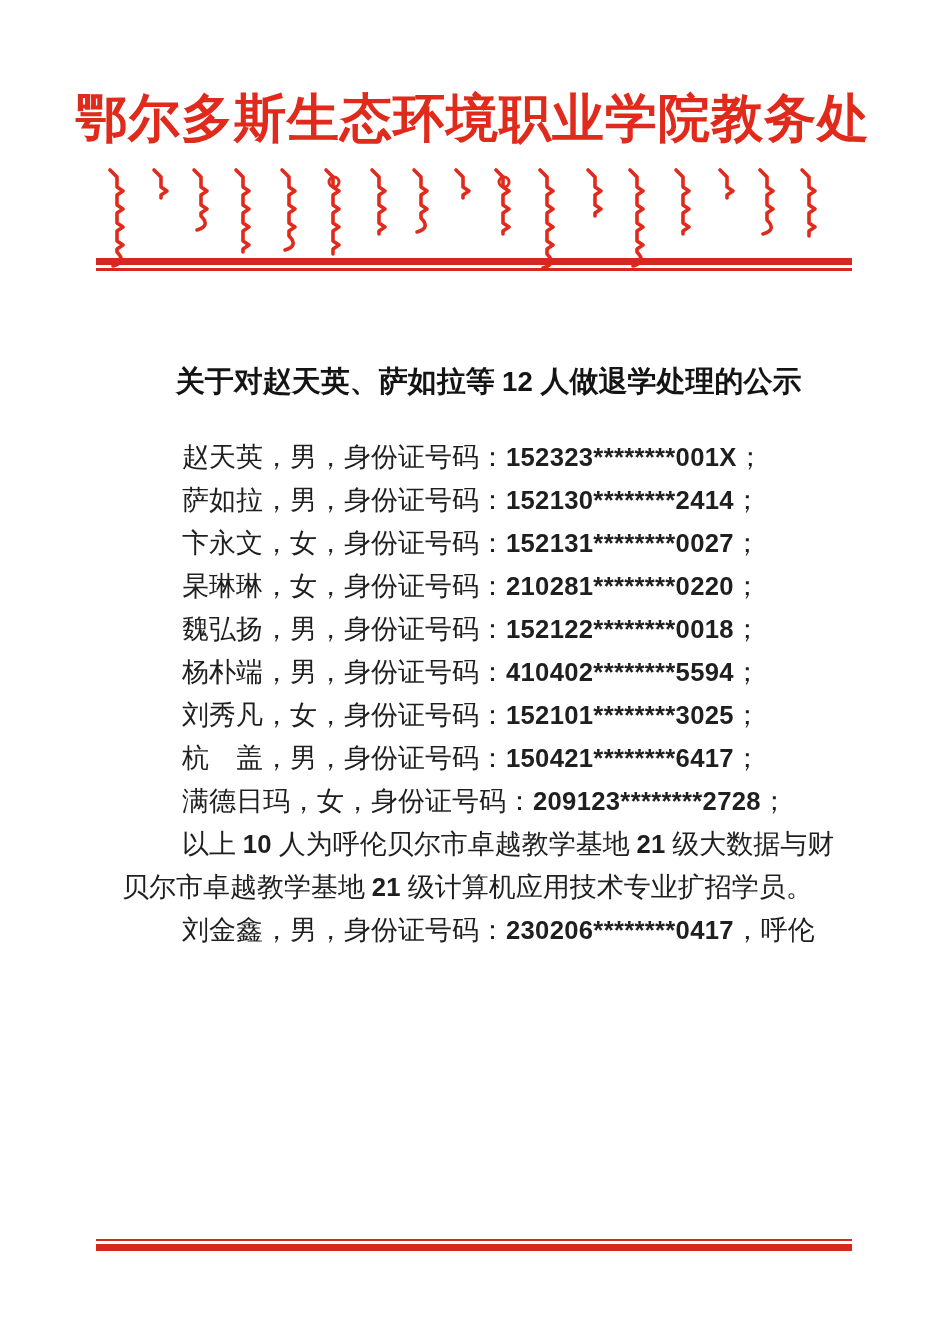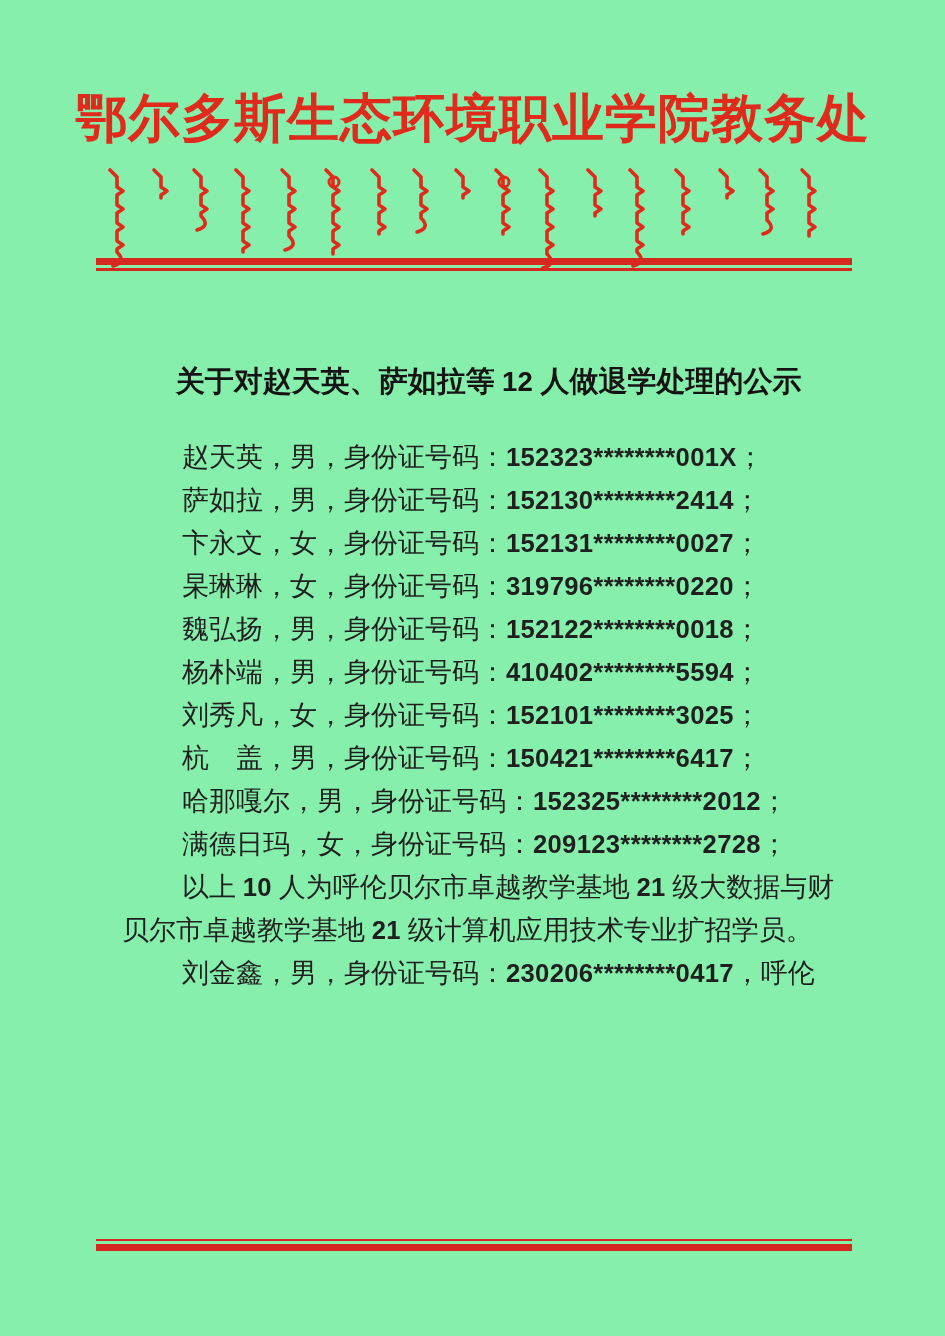--- a/index.html
+++ b/index.html
@@ -5,21 +5,21 @@
   :root{
     --header-red:#e02a1c;
     --rule-red:#d6281e;
     --body-text:#1f1f1f;
   }
   html,body{margin:0;padding:0;background:#e9e9e9;}
   .page{
     position:relative;
     width:945px;height:1336px;
     margin:0 auto;
-    background:#86efac;
+    background:#ffffff;
     overflow:hidden;
     font-family:"Liberation Serif", serif;
     color:var(--body-text);
   }
   
   .org-name{
     position:absolute;top:84px;left:0;width:100%;
     text-align:center;
     font-size:52px;font-weight:bold;
     letter-spacing:1px;
@@ -103,26 +103,25 @@
     <div class="gap g"></div>
     <div class="bar b2"></div>
   </div>
 
   <h1 class="title">关于对赵天英、萨如拉等 <span class="num">12</span> 人做退学处理的公示</h1>
 
   <div class="body">
       <p class="line indent"><span class="line-text">赵天英，男，身份证号码：<span class="num">152323********001X</span>；</span></p>
       <p class="line indent"><span class="line-text">萨如拉，男，身份证号码：<span class="num">152130********2414</span>；</span></p>
       <p class="line indent"><span class="line-text">卞永文，女，身份证号码：<span class="num">152131********0027</span>；</span></p>
-      <p class="line indent"><span class="line-text">杲琳琳，女，身份证号码：<span class="num">319796********0220</span>；</span></p>
+      <p class="line indent"><span class="line-text">杲琳琳，女，身份证号码：<span class="num">210281********0220</span>；</span></p>
       <p class="line indent"><span class="line-text">魏弘扬，男，身份证号码：<span class="num">152122********0018</span>；</span></p>
       <p class="line indent"><span class="line-text">杨朴端，男，身份证号码：<span class="num">410402********5594</span>；</span></p>
       <p class="line indent"><span class="line-text">刘秀凡，女，身份证号码：<span class="num">152101********3025</span>；</span></p>
       <p class="line indent"><span class="line-text">杭　盖，男，身份证号码：<span class="num">150421********6417</span>；</span></p>
-      <p class="line indent"><span class="line-text">哈那嘎尔，男，身份证号码：<span class="num">152325********2012</span>；</span></p>
       <p class="line indent"><span class="line-text">满德日玛，女，身份证号码：<span class="num">209123********2728</span>；</span></p>
       <p class="line indent"><span class="line-text">以上 <span class="num">10</span> 人为呼伦贝尔市卓越教学基地 <span class="num">21</span> 级大数据与财</span></p>
       <p class="line"><span class="line-text">贝尔市卓越教学基地 <span class="num">21</span> 级计算机应用技术专业扩招学员。</span></p>
       <p class="line indent"><span class="line-text">刘金鑫，男，身份证号码：<span class="num">230206********0417</span>，呼伦</span></p>
     </div>
 
   <div class="rule rule-bottom">
     <div class="bar b1"></div>
     <div class="gap g"></div>
     <div class="bar b2"></div>

